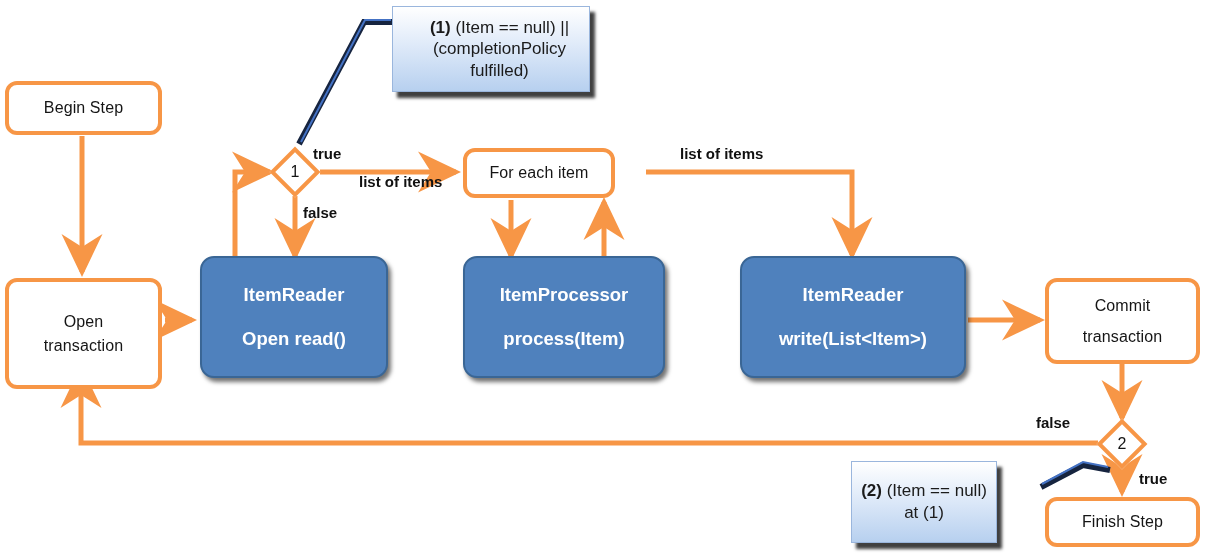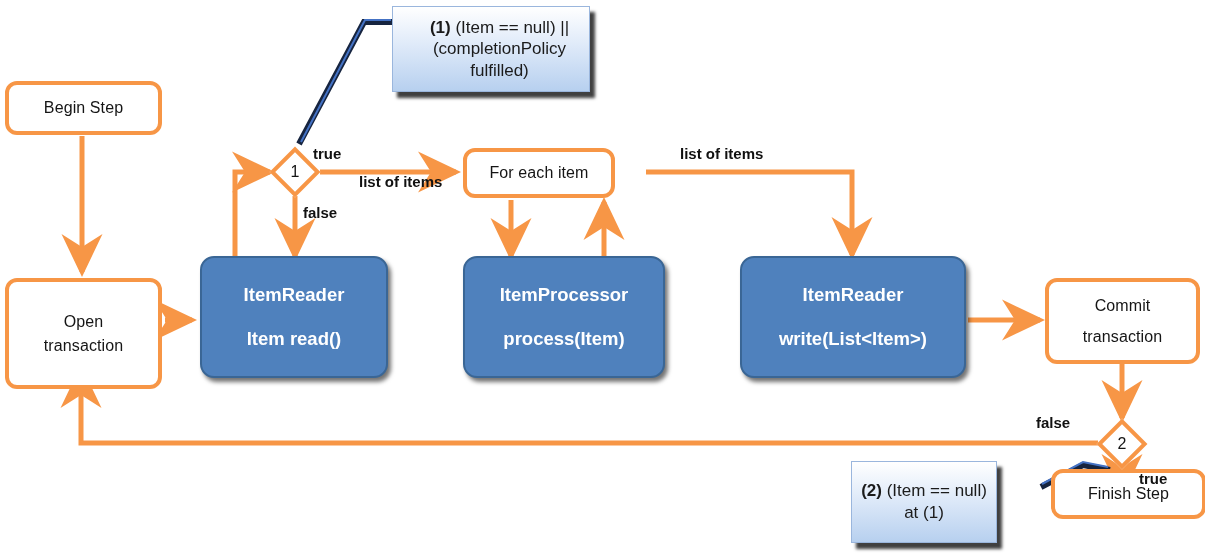--- a/index.html
+++ b/index.html
@@ -182,27 +182,27 @@
 
   <div class="node plain" style="left:463px; top:148px; width:152px; height:50px;">
     <div>For each item</div>
   </div>
 
   <div class="node plain" style="left:1045px; top:278px; width:155px; height:86px;gap:8px;">
     <div>Commit</div>
     <div>transaction</div>
   </div>
 
-  <div class="node plain" style="left:1045px; top:469px; width:155px; height:50px;margin-left:6px;">
+  <div class="node plain" style="left:1045px; top:497px; width:155px; height:50px;">
     <div>Finish Step</div>
   </div>
 
   <div class="node comp" style="left:200px; top:256px; width:188px; height:122px;">
     <div class="l1">ItemReader</div>
-    <div>Item read()</div>
+    <div>Open read()</div>
   </div>
 
   <div class="node comp" style="left:463px; top:256px; width:202px; height:122px;">
     <div class="l1">ItemProcessor</div>
     <div>process(Item)</div>
   </div>
 
   <div class="node comp" style="left:740px; top:256px; width:226px; height:122px;">
     <div class="l1">ItemReader</div>
     <div>write(List&lt;Item&gt;)</div>

